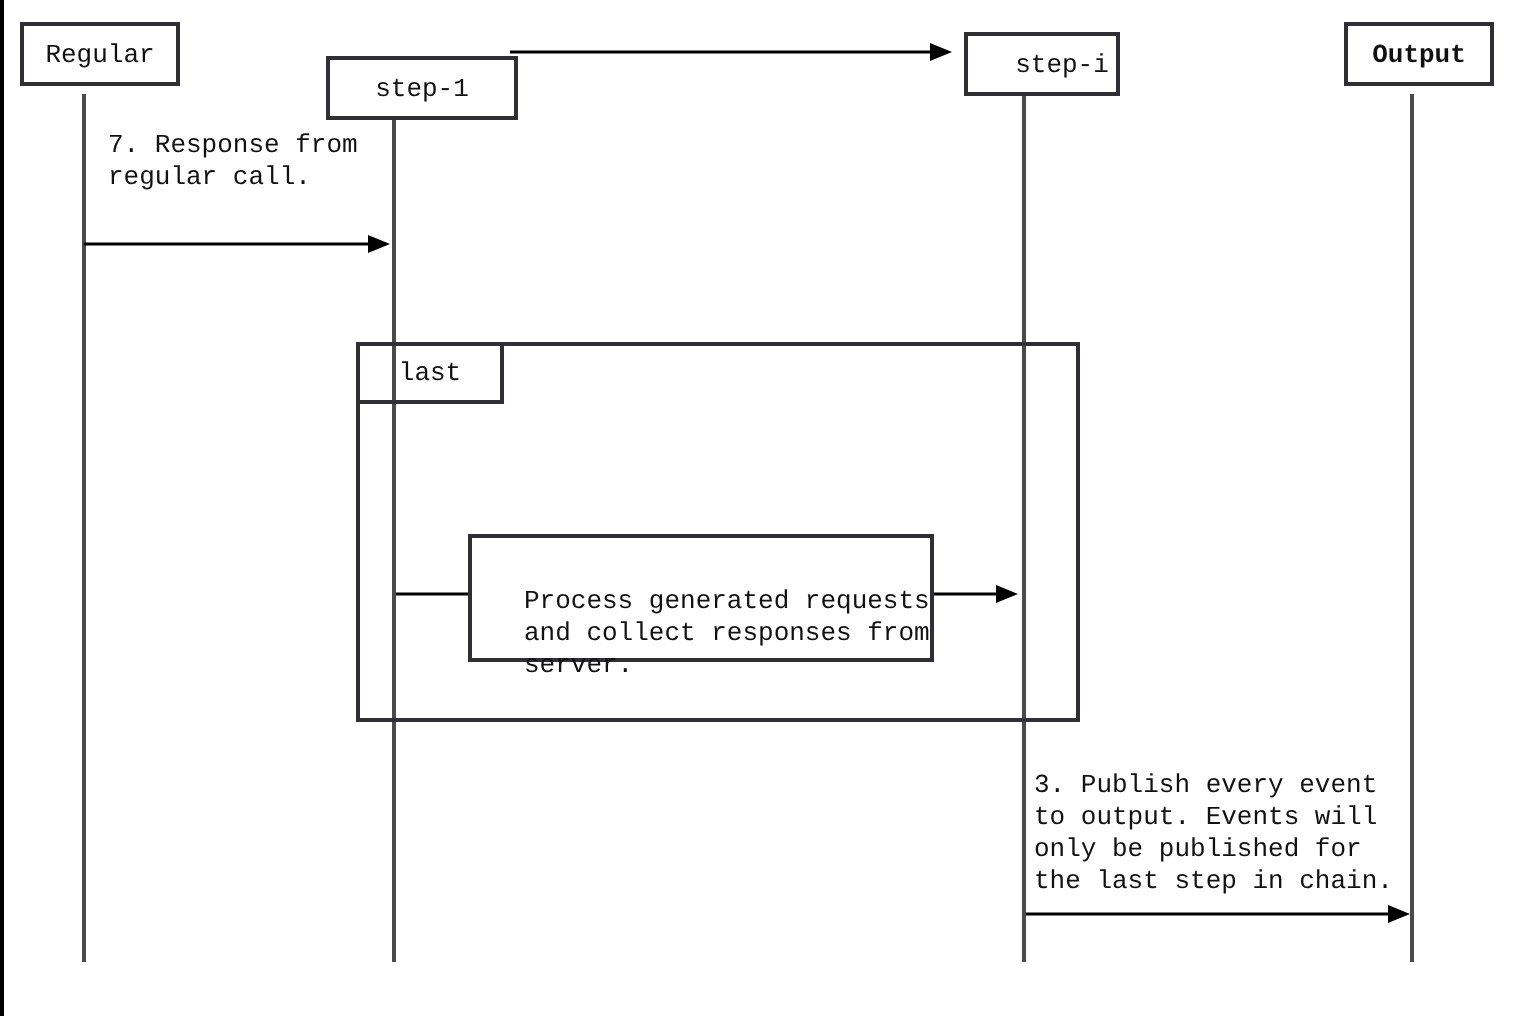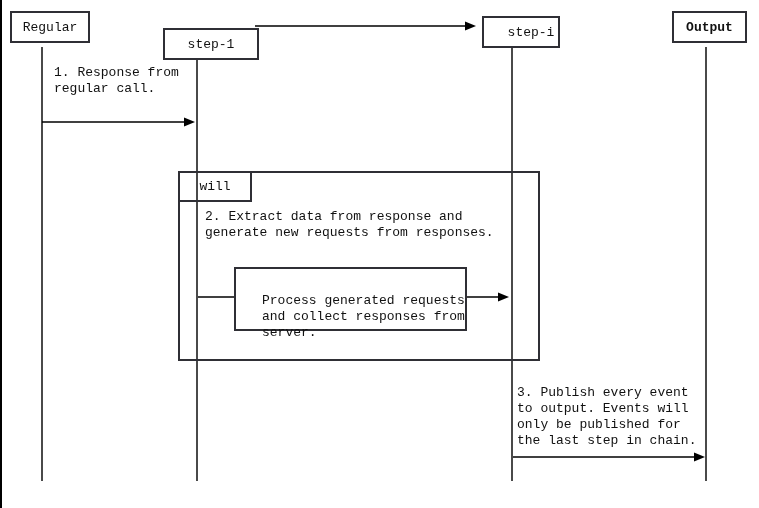--- a/index.html
+++ b/index.html
@@ -57,27 +57,25 @@
   </div>
   <div class="pbox" style="left:482px;top:16px;width:78px;padding-left:20px;">
     <span>step-i</span>
   </div>
   <div class="pbox" style="left:672px;top:11px;width:75px;font-weight:bold;">
     <span>Output</span>
   </div>
 
   <div class="loop-box"></div>
   <div class="loop-label">
-    <span>will</span>
+    <span>last</span>
   </div>
 
-  <div class="note" style="left:54px;top:65px;">1. Response from
+  <div class="note" style="left:54px;top:65px;">7. Response from
 regular call.</div>
-  <div class="note" style="left:205px;top:209px;">2. Extract data from response and
-generate new requests from responses.</div>
   <div class="note" style="left:517px;top:385px;">3. Publish every event
 to output. Events will
 only be published for
 the last step in chain.</div>
 
   <div class="process-box">Process generated requests
 and collect responses from
 server.</div>
 
   <svg class="arrows" width="759" height="508" viewBox="0 0 759 508">

